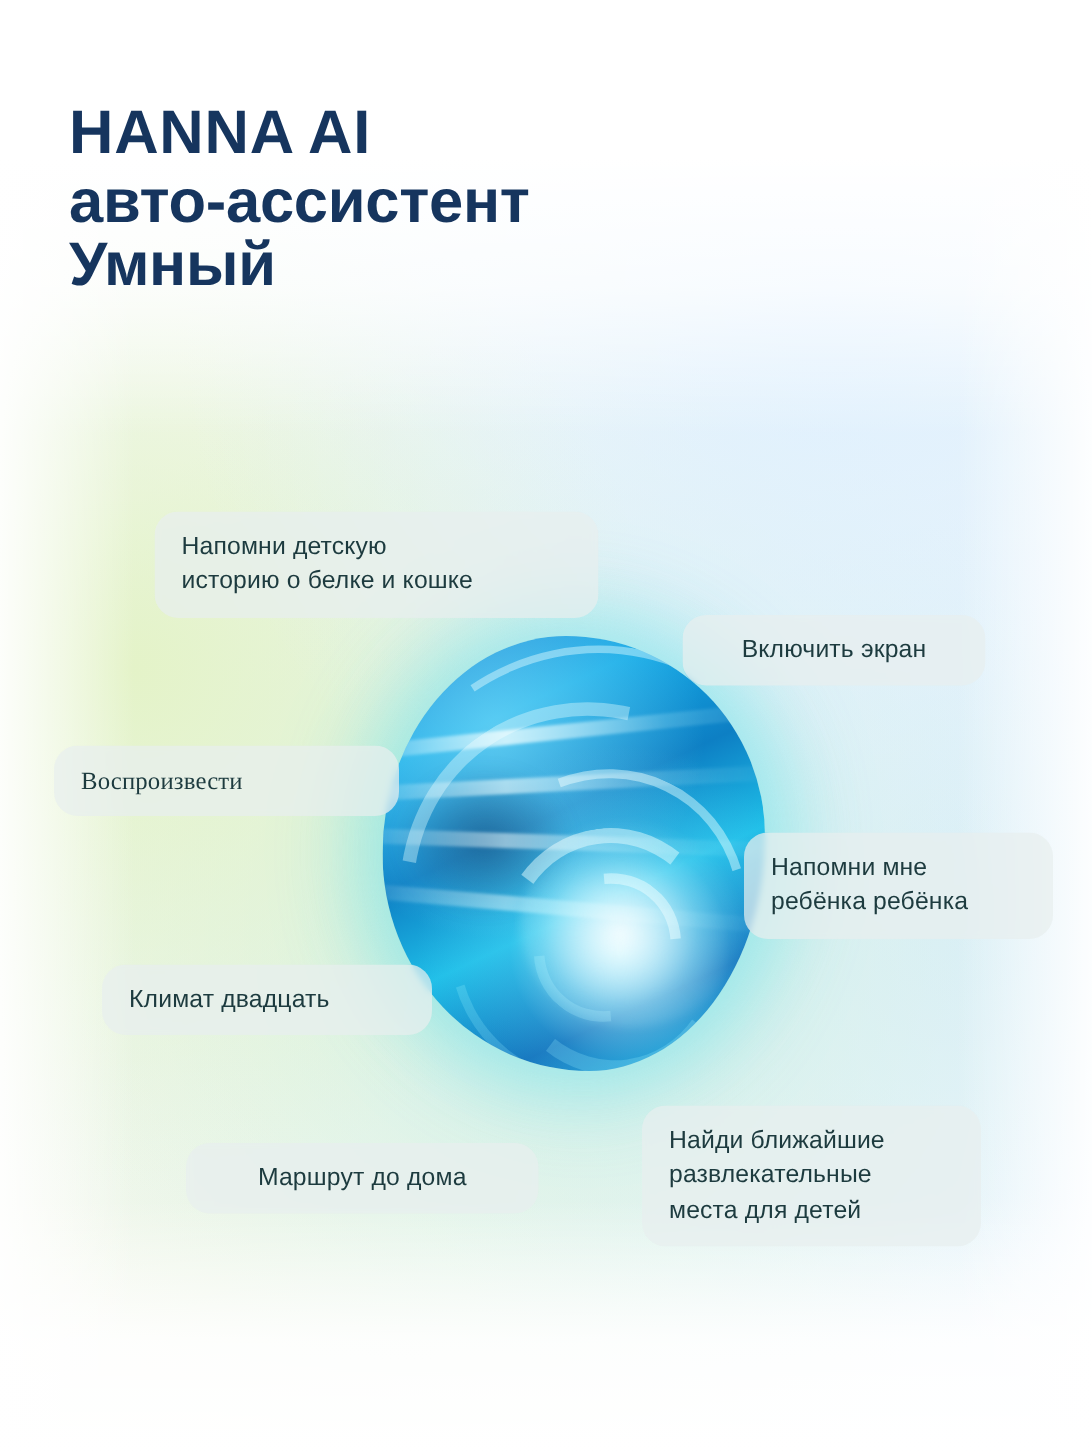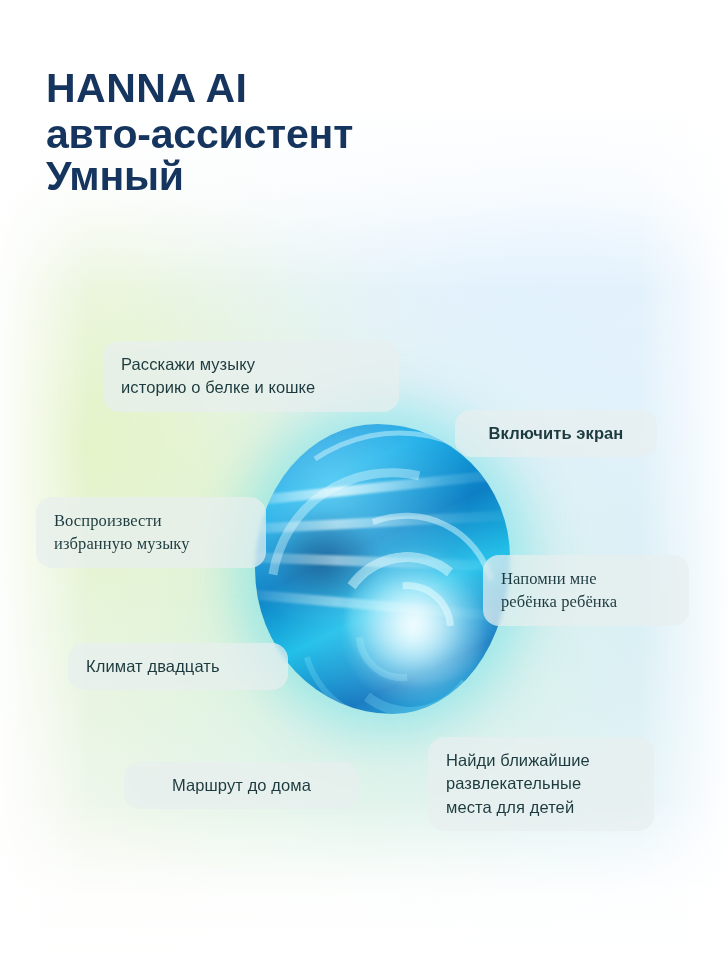--- a/index.html
+++ b/index.html
@@ -162,23 +162,23 @@
     border-radius: 16px;
     padding: 12px 18px;
     font-size: 16.5px;
     line-height: 1.42;
     letter-spacing: 0.1px;
     backdrop-filter: blur(2px);
     box-sizing: border-box;
   }
 
   #chip-story   { left: 103px; top: 341px;  width: 296px; }
-  #chip-screen  { left: 455px; top: 410px;  width: 202px; text-align: center; font-weight: bold; }
+  #chip-screen  { left: 455px; top: 410px;  width: 202px; text-align: center; }
   #chip-music   { left: 36px;  top: 497px;  width: 230px; font-family: Liberation Serif, serif; }
-  #chip-remind  { left: 483px; top: 555px;  width: 206px; font-family: Liberation Serif, serif; }
+  #chip-remind  { left: 496px; top: 555px;  width: 206px; }
   #chip-climate { left: 68px;  top: 643px;  width: 220px; }
   #chip-route   { left: 124px; top: 762px;  width: 235px; text-align: center; }
   #chip-places  { left: 428px; top: 737px;  width: 226px; }
 
   .chip .ln { display: block; white-space: nowrap; }
 </style>
 </head>
 <body>
 
 <div class="poster">
@@ -205,31 +205,30 @@
     <div class="swirl sw5"></div>
     <div class="swirl sw6"></div>
     <div class="band b1"></div>
     <div class="band b2"></div>
     <div class="band b3"></div>
     <div class="band b4"></div>
     <div class="hilite"></div>
   </div>
 
   <div class="chip" id="chip-story">
-    <span class="ln">Расскажи музыку</span>
+    <span class="ln">Напомни детскую</span>
     <span class="ln">историю о белке и кошке</span>
   </div>
 
   <div class="chip" id="chip-screen">
     <span class="ln">Включить экран</span>
   </div>
 
   <div class="chip" id="chip-music">
     <span class="ln">Воспроизвести</span>
-    <span class="ln">избранную музыку</span>
   </div>
 
   <div class="chip" id="chip-remind">
     <span class="ln">Напомни мне</span>
     <span class="ln">ребёнка ребёнка</span>
   </div>
 
   <div class="chip" id="chip-climate">
     <span class="ln">Климат двадцать</span>
   </div>

